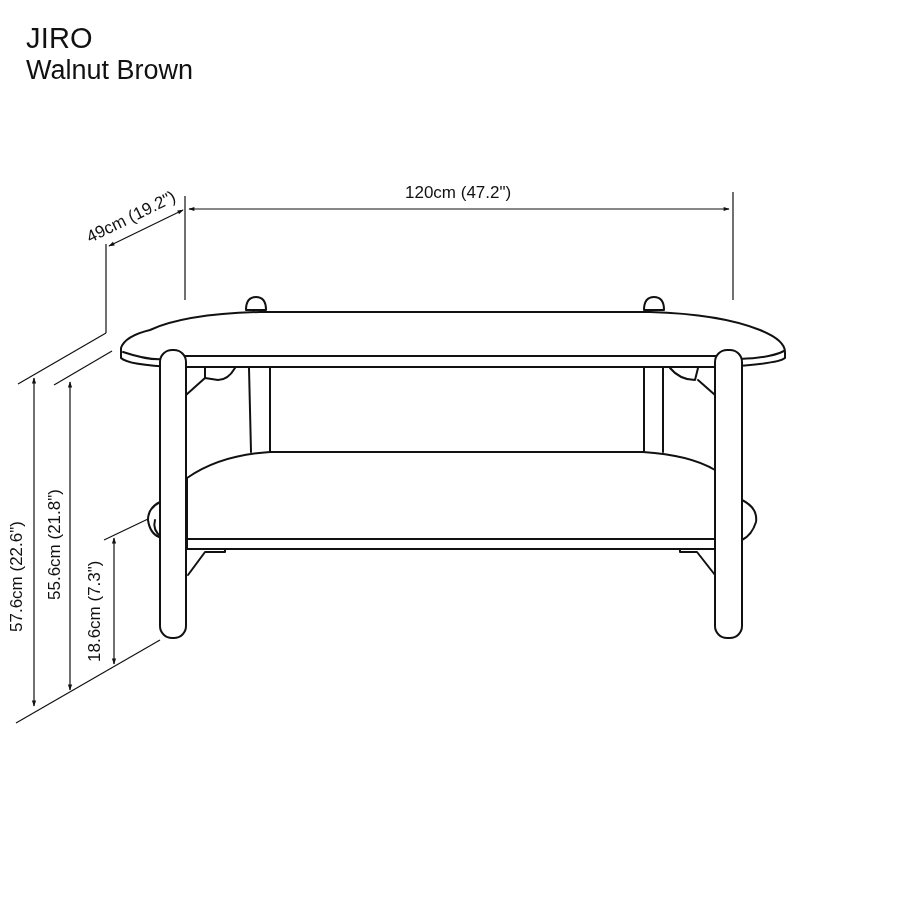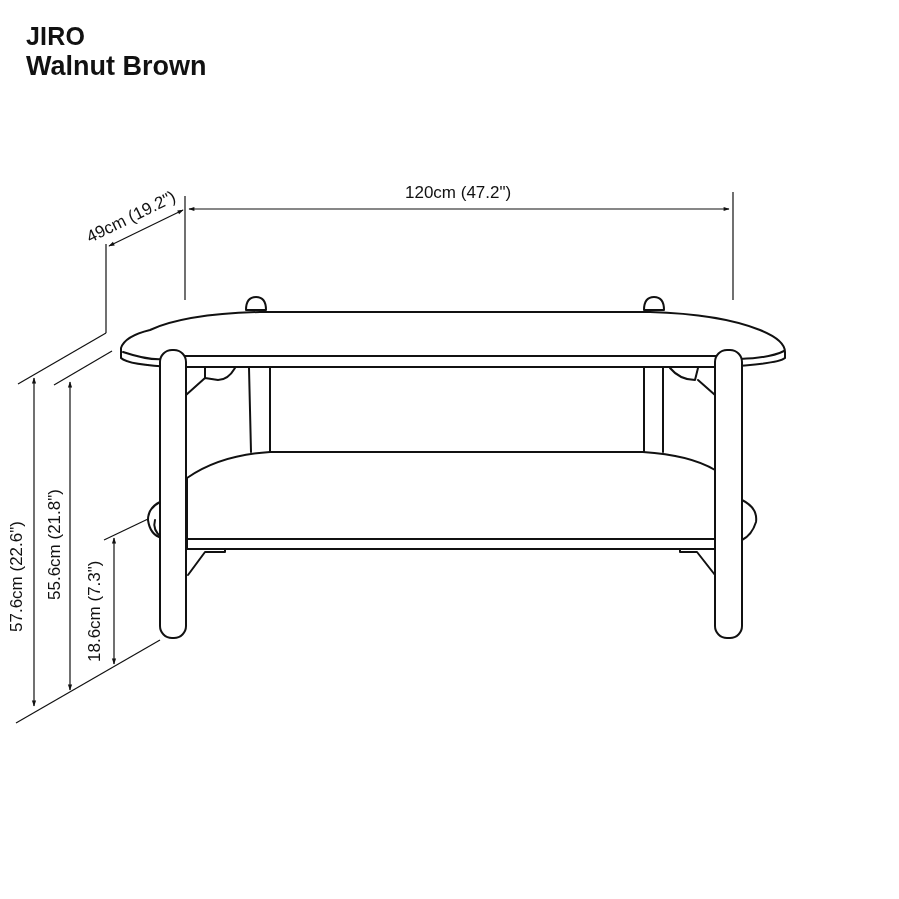--- a/index.html
+++ b/index.html
@@ -15,31 +15,30 @@
       font-family: "Liberation Sans", sans-serif;
       color: #111111;
     }
     .title-block {
       position: absolute;
       left: 26px;
       top: 24px;
       line-height: 1;
     }
     .title-line {
-      font-weight: bold;
-      font-size: 25px;
+      font-weight: normal;
+      font-size: 29px;
       letter-spacing: 0.2px;
       display: block;
       margin-bottom: 4px;
     }
     .subtitle-line {
       font-size: 27px;
       display: block;
       margin-top: 1px;
-      font-weight: bold;
     }
     svg.drawing {
       position: absolute;
       left: 0;
       top: 0;
     }
     .dim-text {
       font-family: "Liberation Sans", sans-serif;
       font-size: 17px;
       fill: #111111;

